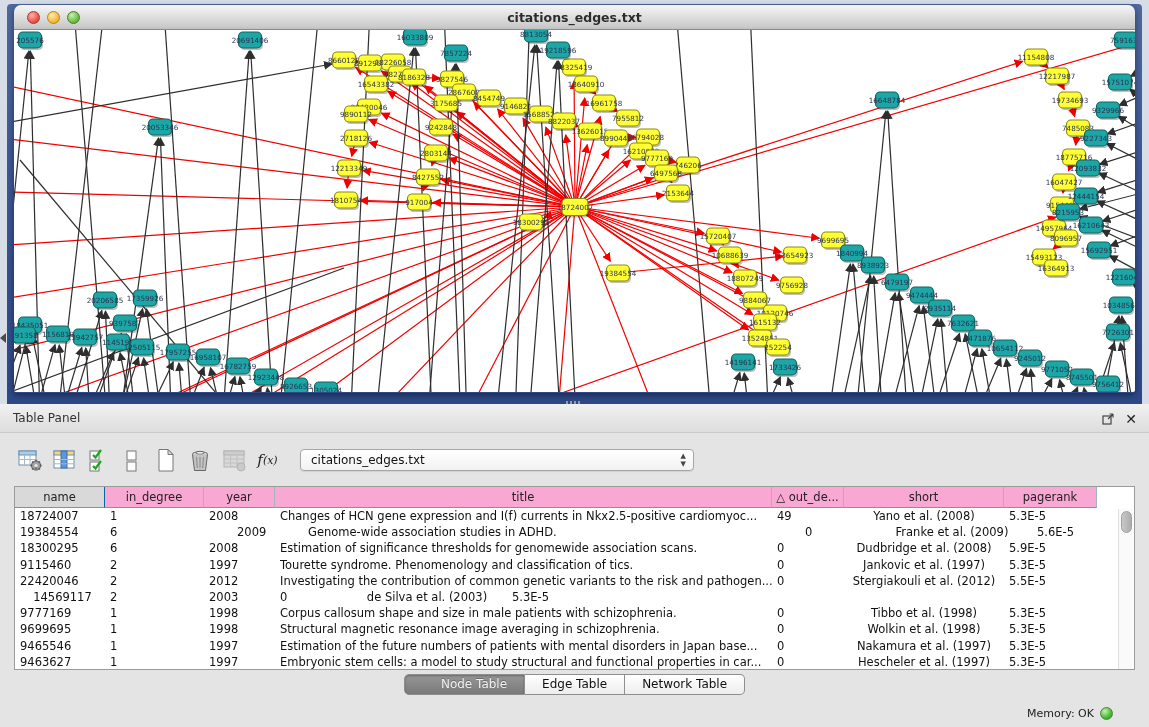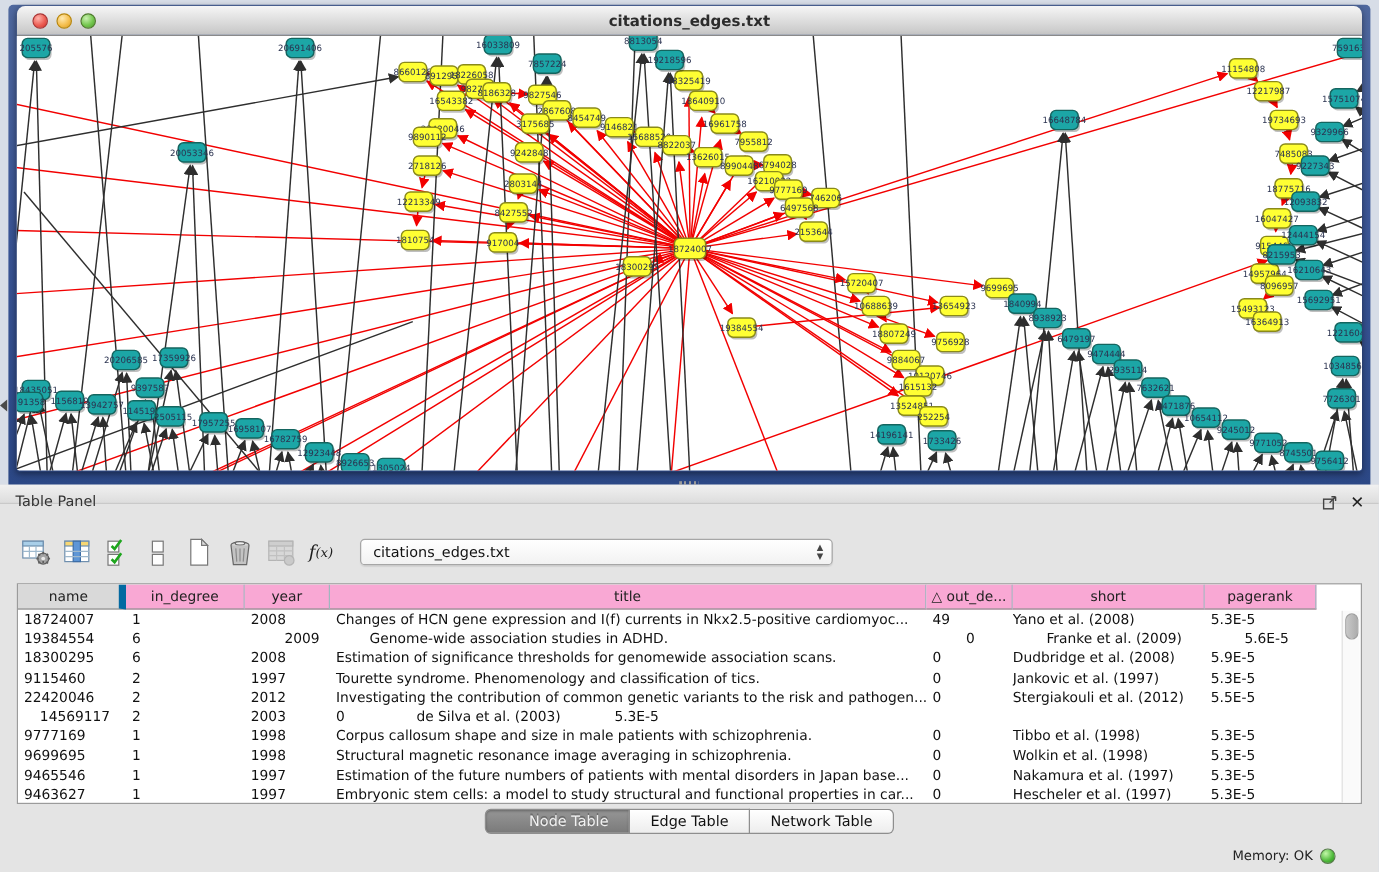--- a/index.html
+++ b/index.html
@@ -21,21 +21,21 @@
   .t-zoom  { left:53px;  background:radial-gradient(circle at 35% 30%,#c9f0b0,#74c74f 55%,#4d9a2e); border:1px solid #4d7a2a; }
   .canvas { height:362px; background:#fff; position:relative; overflow:hidden; border-radius:0 0 2px 2px; }
   .canvas svg { display:block; }
   .collapse-arrow { position:absolute; left:0; top:333px; width:0; height:0;
     border-top:5px solid transparent; border-bottom:5px solid transparent; border-right:6px solid #4a4a4a; }
 
   
   .table-panel { position:absolute; left:0; top:404px; width:1149px; height:323px; background:#e4e4e4; }
   .splitter-grip { position:absolute; left:566px; top:-3px; width:16px; height:6px;
     background:repeating-linear-gradient(90deg,#9a9a9a 0 2px,transparent 2px 4px); cursor:row-resize; }
-  .panel-header { height:16px; line-height:29px; padding-left:13px; font-size:12px; color:#333;
+  .panel-header { height:29px; line-height:29px; padding-left:13px; font-size:12px; color:#333;
     background:linear-gradient(#f1f1f1,#dddddd); border-bottom:1px solid #c9c9c9; position:relative; }
   .hdr-icons { position:absolute; right:12px; top:0; height:29px; display:flex; align-items:center; gap:10px; }
   .float-icon svg { display:block; }
   .close-icon { font-size:14px; font-weight:bold; color:#222; line-height:14px; cursor:pointer; }
 
   .toolbar { position:absolute; top:40px; left:16px; height:32px; display:flex; align-items:center; gap:7px; }
   .tb-icon { width:27px; height:27px; display:flex; align-items:center; justify-content:center; cursor:pointer; }
   .fx-icon { font-family:"DejaVu Serif","Liberation Serif",serif; font-style:italic; font-size:15px; color:#1c1c1c; }
   .fx-icon .sm { font-size:11px; }
   .net-select { margin-left:12px; width:394px; height:22px; position:relative;
@@ -43,25 +43,25 @@
     font-size:12px; color:#111; line-height:20px; padding-left:10px; cursor:pointer;
     box-shadow:0 1px 1px rgba(0,0,0,.08); }
   .net-select .steppers { position:absolute; right:7px; top:2px; font-size:7px; color:#444; line-height:8px; text-align:center; }
 
   .table-wrap { position:absolute; left:14px; top:82px; width:1121px; height:184px;
     background:#fff; border:1px solid #9b9b9b; overflow:hidden; }
   .thead { display:flex; height:21px; }
   .th { height:21px; line-height:20px; text-align:center; font-size:11.5px; color:#222;
     background:#f9a8d4; border-right:1px solid #9fb6be; border-bottom:1px solid #8f8f8f;
     overflow:hidden; white-space:nowrap; cursor:pointer; flex:none; }
-  .th.col-name { background:#d9d9d9; border-right:6px solid #0369a1; }
+  .th.col-name { background:#d9d9d9; border-right:1px solid #0369a1; }
   .tbody { position:relative; }
   .tr { display:flex; height:16.2px; line-height:16.2px; font-size:11.5px; color:#111; cursor:default; }
   .td { flex:none; padding-left:5px; overflow:hidden; white-space:nowrap; }
-  .td.center { text-align:left; padding-left:0; }
+  .td.center { text-align:center; padding-left:0; }
   .vscroll { position:absolute; right:1px; top:22px; width:15px; height:160px;
     background:#fafafa; border-left:1px solid #e0e0e0; }
   .vthumb { position:absolute; left:2px; top:2px; width:11px; height:22px; border-radius:6px;
     background:linear-gradient(90deg,#c8c8c8,#adadad); border:1px solid #a0a0a0; cursor:pointer; }
 
   .tabs { position:absolute; left:0; right:0; top:270px; display:flex; justify-content:center; }
   .tab { height:21px; line-height:19px; padding:0 17px; font-size:12px; color:#111;
     background:linear-gradient(#ffffff,#ededed); border:1px solid #8e8e8e; border-left:none;
     cursor:pointer; box-shadow:inset 0 1px 0 #fff; }
   .tab:first-child { border-left:1px solid #8e8e8e; border-radius:5px 0 0 5px;padding-left:36px; }

